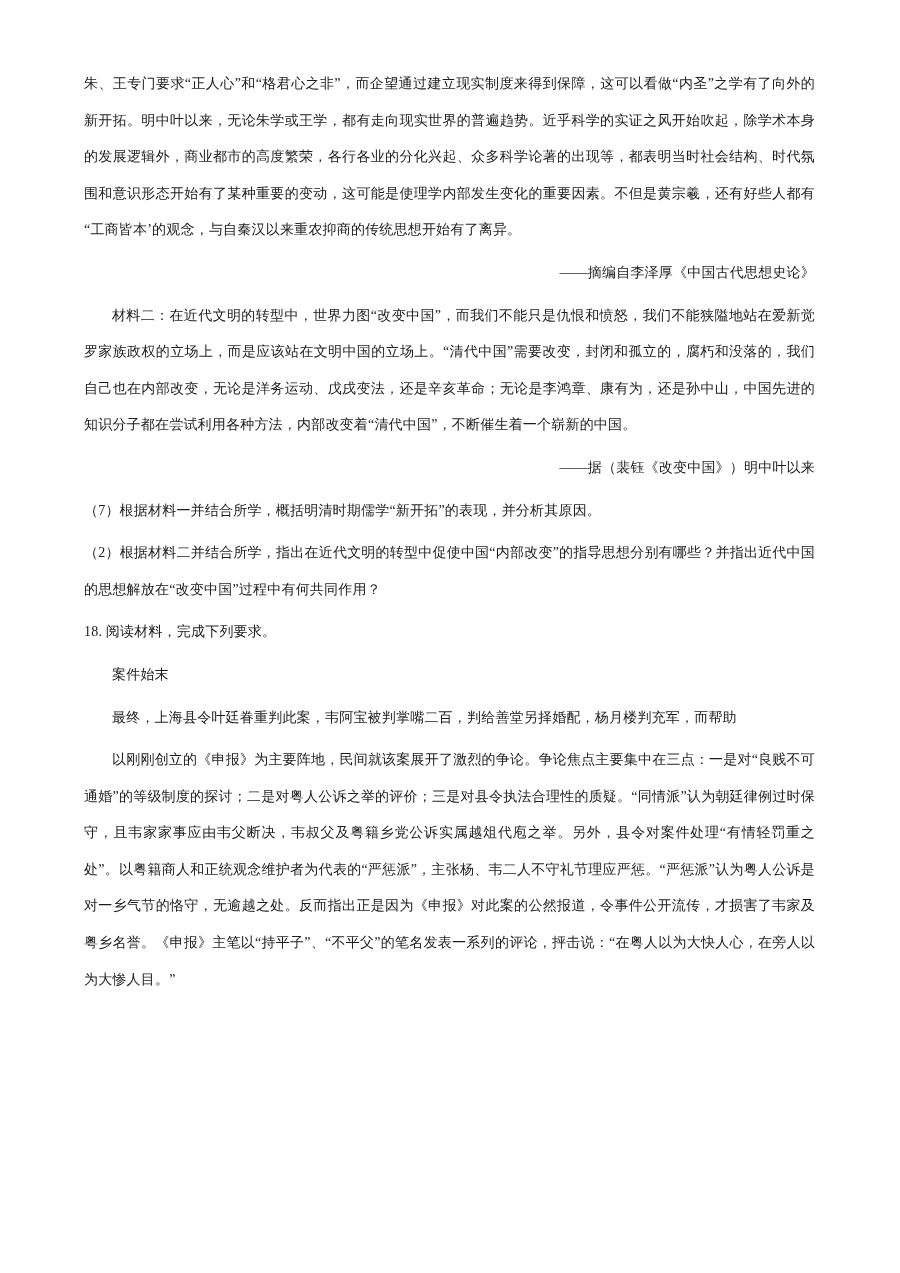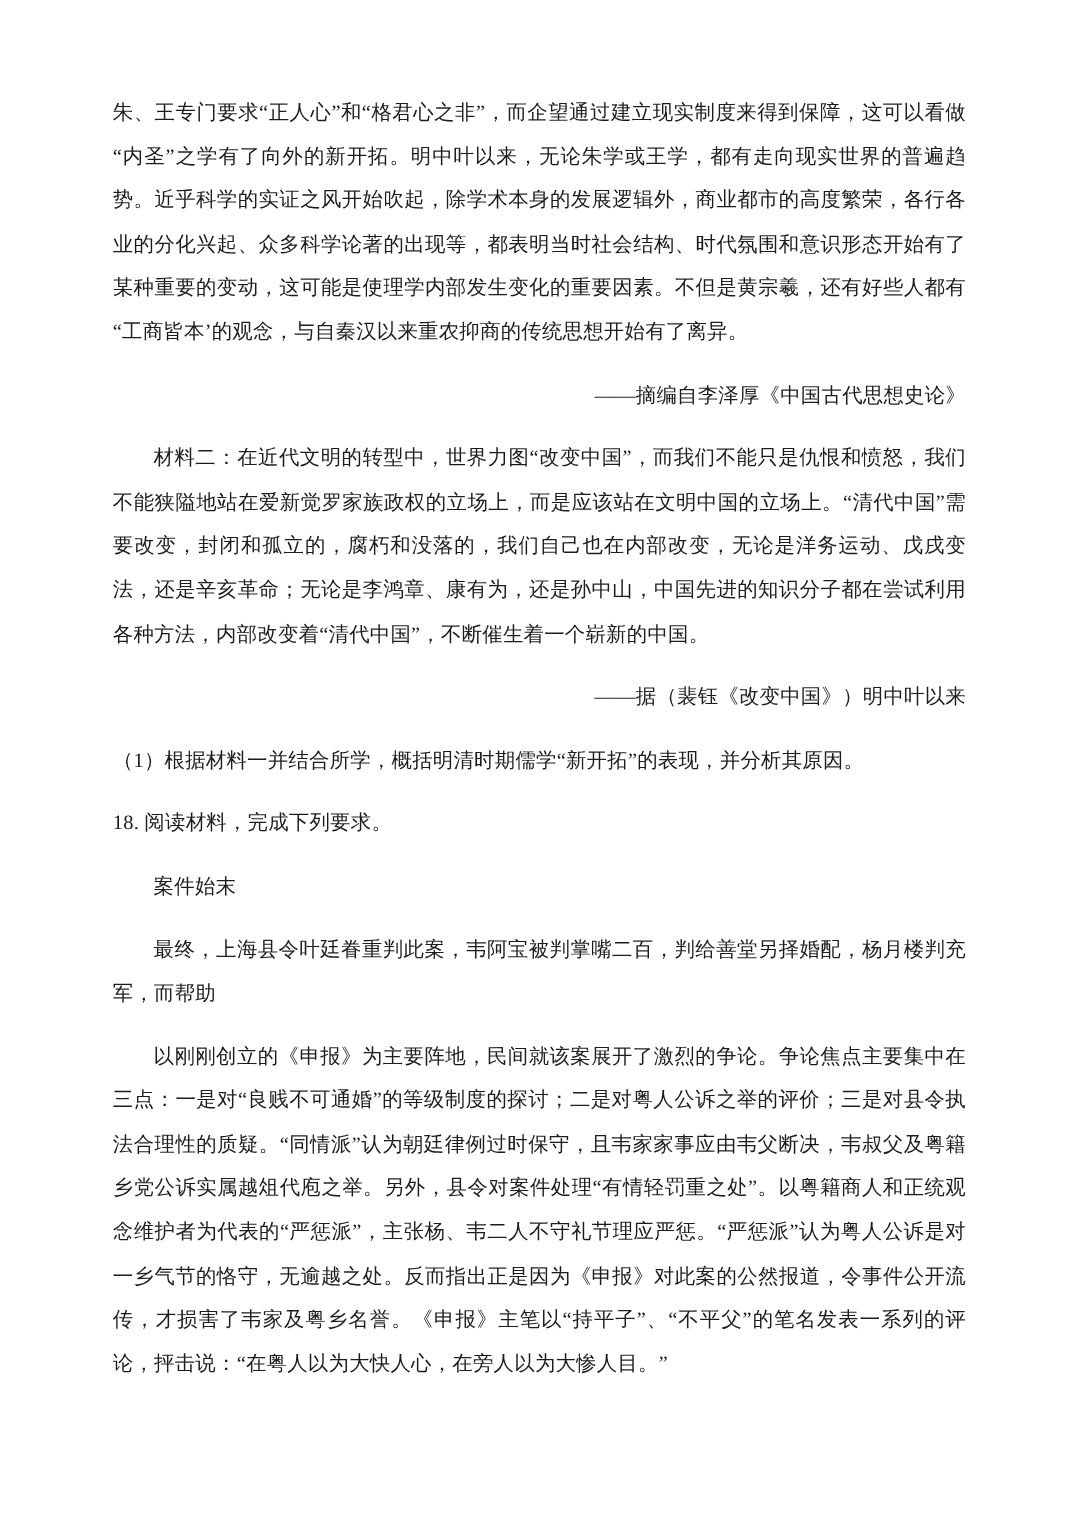--- a/index.html
+++ b/index.html
@@ -15,37 +15,38 @@
     overflow: hidden;
   }
   .sheet {
     box-sizing: border-box;
     width: 900px;
     height: 1273px;
     padding: 60px 79px 0 78px;
     background: #ffffff;
   }
   .para {
-    margin: 16px;
-    font-size: 17px;
+    margin: 6px;
+    font-size: 14px;
     line-height: 36.6px;
     text-align: justify;
     letter-spacing: 0.2px;
     word-break: break-all;
   }
   .p-ind { text-indent: 2em; }
   .p-src { text-align: right; }
   .p-q   { text-indent: 0; }
 </style>
 </head>
 <body>
 
 <div class="sheet">
   <p class="para p-cont">朱、王专门要求“正人心”和“格君心之非”，而企望通过建立现实制度来得到保障，这可以看做“内圣”之学有了向外的新开拓。明中叶以来，无论朱学或王学，都有走向现实世界的普遍趋势。近乎科学的实证之风开始吹起，除学术本身的发展逻辑外，商业都市的高度繁荣，各行各业的分化兴起、众多科学论著的出现等，都表明当时社会结构、时代氛围和意识形态开始有了某种重要的变动，这可能是使理学内部发生变化的重要因素。不但是黄宗羲，还有好些人都有“工商皆本’的观念，与自秦汉以来重农抑商的传统思想开始有了离异。</p>
   <p class="para p-src">——摘编自李泽厚《中国古代思想史论》</p>
   <p class="para p-ind">材料二：在近代文明的转型中，世界力图“改变中国”，而我们不能只是仇恨和愤怒，我们不能狭隘地站在爱新觉罗家族政权的立场上，而是应该站在文明中国的立场上。“清代中国”需要改变，封闭和孤立的，腐朽和没落的，我们自己也在内部改变，无论是洋务运动、戊戌变法，还是辛亥革命；无论是李鸿章、康有为，还是孙中山，中国先进的知识分子都在尝试利用各种方法，内部改变着“清代中国”，不断催生着一个崭新的中国。</p>
   <p class="para p-src">——据（裴钰《改变中国》）明中叶以来</p>
-  <p class="para p-q">（1）根据材料一并结合所学，概括明清时期儒学“新开拓”的表现，并分析其原因。</p>
+  <p class="para p-q">（7）根据材料一并结合所学，概括明清时期儒学“新开拓”的表现，并分析其原因。</p>
+  <p class="para p-q">（2）根据材料二并结合所学，指出在近代文明的转型中促使中国“内部改变”的指导思想分别有哪些？并指出近代中国的思想解放在“改变中国”过程中有何共同作用？</p>
   <p class="para p-q">18. 阅读材料，完成下列要求。</p>
   <p class="para p-ind">案件始末</p>
   <p class="para p-ind">最终，上海县令叶廷眷重判此案，韦阿宝被判掌嘴二百，判给善堂另择婚配，杨月楼判充军，而帮助</p>
   <p class="para p-ind">以刚刚创立的《申报》为主要阵地，民间就该案展开了激烈的争论。争论焦点主要集中在三点：一是对“良贱不可通婚”的等级制度的探讨；二是对粤人公诉之举的评价；三是对县令执法合理性的质疑。“同情派”认为朝廷律例过时保守，且韦家家事应由韦父断决，韦叔父及粤籍乡党公诉实属越俎代庖之举。另外，县令对案件处理“有情轻罚重之处”。以粤籍商人和正统观念维护者为代表的“严惩派”，主张杨、韦二人不守礼节理应严惩。“严惩派”认为粤人公诉是对一乡气节的恪守，无逾越之处。反而指出正是因为《申报》对此案的公然报道，令事件公开流传，才损害了韦家及粤乡名誉。《申报》主笔以“持平子”、“不平父”的笔名发表一系列的评论，抨击说：“在粤人以为大快人心，在旁人以为大惨人目。”</p>
 </div>
 
 </body></html>

